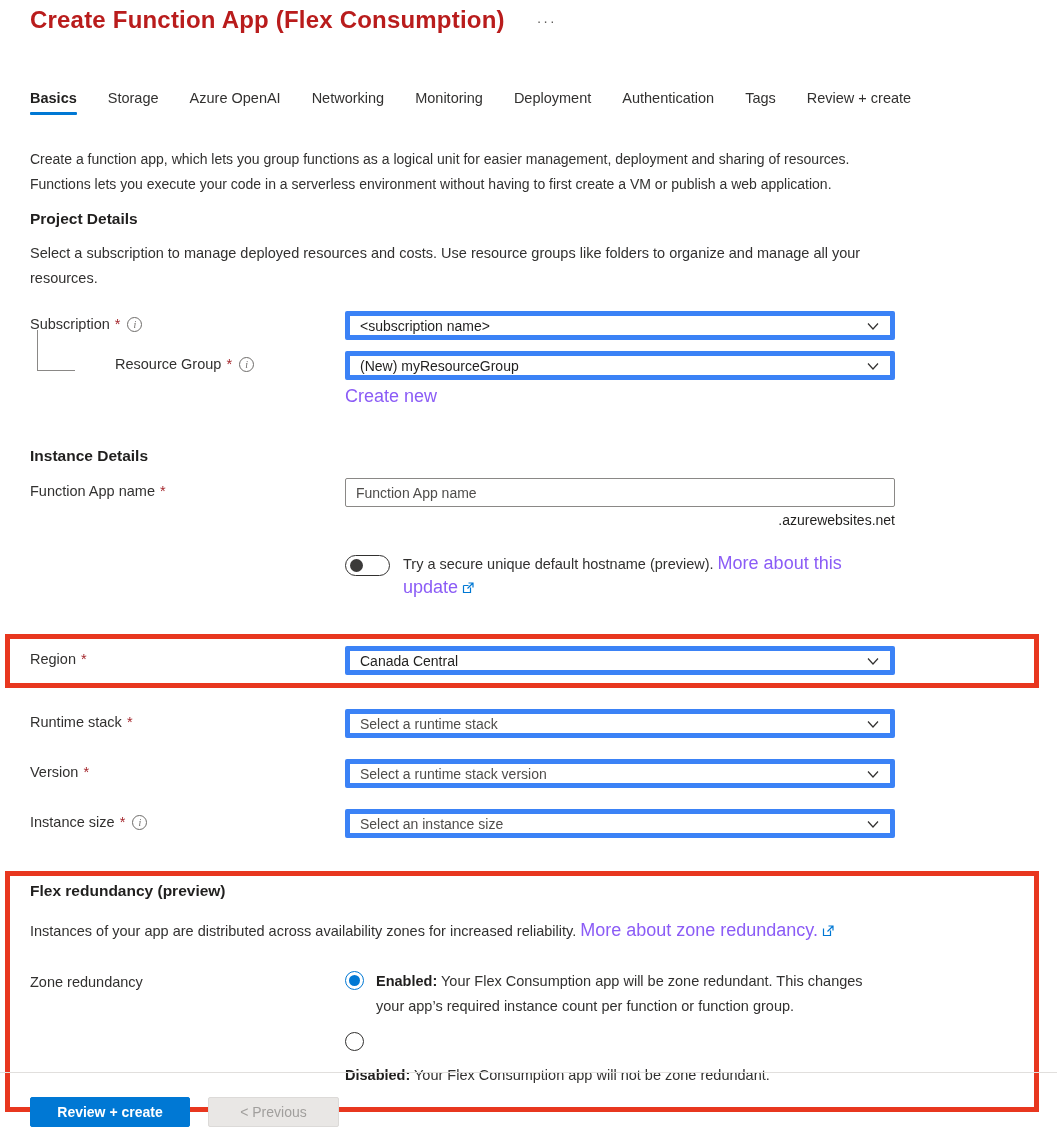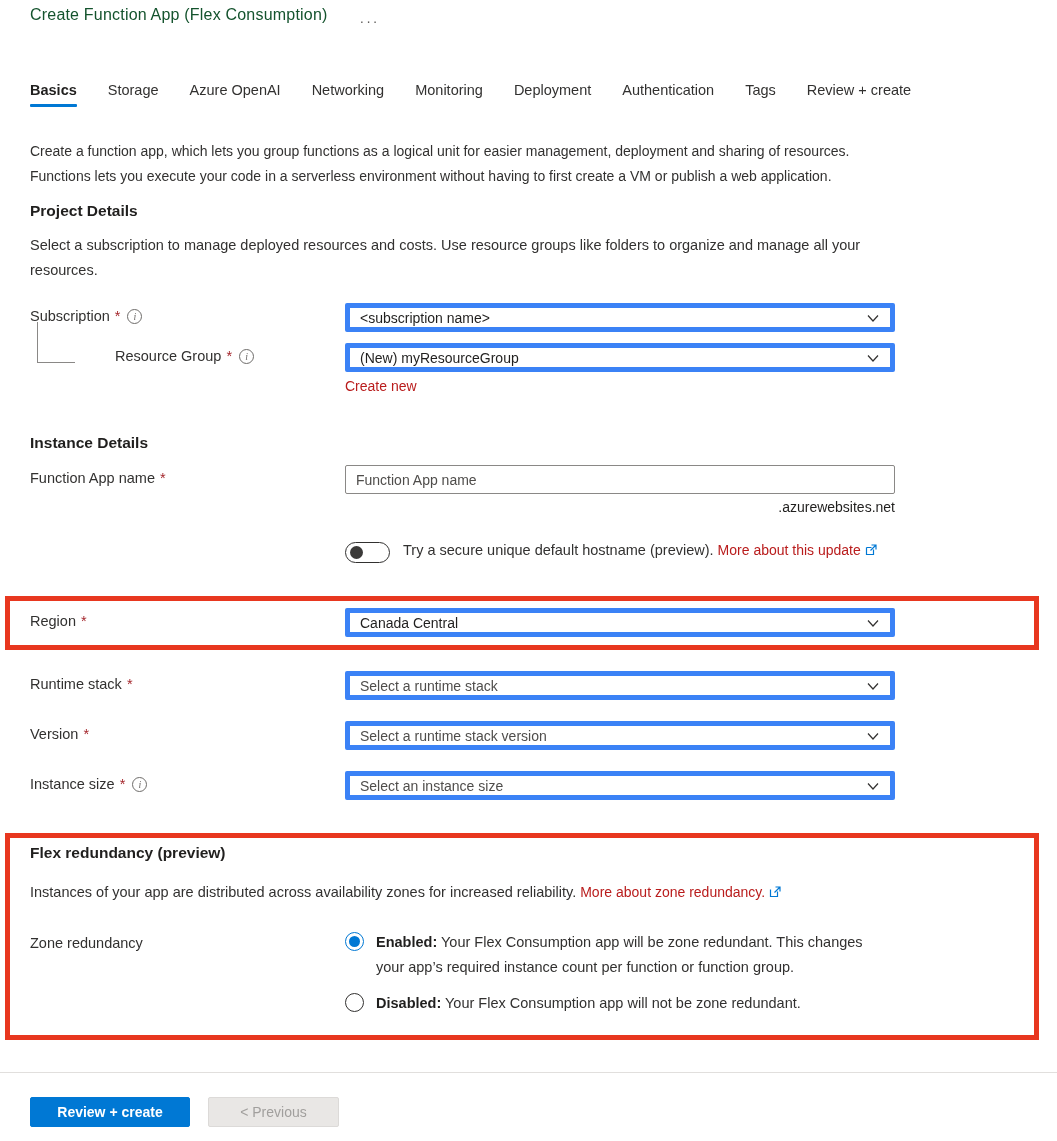--- a/index.html
+++ b/index.html
@@ -9,21 +9,21 @@
     font-family: "Liberation Sans", sans-serif;
     color: #323130;
     font-size: 14px;
     position: relative;
     overflow: hidden;
   }
   .container { padding: 0 30px; }
 
   
   .page-header { display: flex; align-items: flex-start; padding-top: 6px; }
-  .page-title { font-size: 16px; font-weight: 400; color: #14532d; letter-spacing: .2px; }
+  .page-title { font-size: 24px; font-weight: 700; color: #b91c1c; letter-spacing: .2px; }
   .ellipsis-btn {
     margin-left: 32px; margin-top: 10px; font-size: 14px; color: #605e5c;
     letter-spacing: 2px; cursor: pointer; line-height: 10px; background: none; border: none;
     font-family: "Liberation Sans", sans-serif;
   }
 
   
   .tabs { display: flex; gap: 31px; margin-top: 56px; align-items: flex-end; }
   .tab { font-size: 14.5px; color: #323130; padding-bottom: 9px; cursor: pointer; position: relative; white-space: nowrap; }
   .tab.active { font-weight: 700; color: #201f1e; }
@@ -68,21 +68,21 @@
 
   
   .rg-row { margin-top: 11px; position: relative; }
   .connector {
     position: absolute; left: 7px; top: -21px; width: 38px; height: 41px;
     border-left: 1px solid #8a8886; border-bottom: 1px solid #8a8886;
   }
   .rg-label { padding-left: 85px; }
 
   .create-new { margin-top: 6px; }
-  .link { color: #b91c1c; text-decoration: none; cursor: pointer; font-size: 14px; }
+  .link { color: #8b5cf6; text-decoration: none; cursor: pointer; font-size: 18px; }
 
   .instance-heading { margin-top: 40px; }
   .fan-row { margin-top: 13px; }
   .suffix-line { text-align: right; font-size: 14px; color: #201f1e; margin-top: 5px; }
 
   .toggle-row { margin-top: 24px; }
   .toggle-wrap { display: flex; gap: 13px; }
   .toggle {
     width: 45px; height: 21px; border: 1px solid #323130; border-radius: 11px;
     position: relative; flex: 0 0 45px; margin-top: 3px; cursor: pointer; background: #fff;
@@ -97,21 +97,21 @@
   .hl-region { position: relative; margin-top: 33px; padding: 12px 0 13px 0; }
   .hl-region .red-frame { position: absolute; left: -25px; right: -12px; top: 0; bottom: 0; border: 5px solid #e8371f; pointer-events: none; }
   .stack-row { margin-top: 21px; }
 
   .hl-zone { position: relative; margin-top: 33px; padding: 11px 0 24px 0; }
   .hl-zone .red-frame { position: absolute; left: -25px; right: -12px; top: 0; bottom: 0; border: 5px solid #e8371f; pointer-events: none; }
 
   .zone-desc { margin-top: 19px; font-size: 14.5px; line-height: 22px; }
   .zone-form { margin-top: 26px; }
   .radio-option { display: flex; gap: 12px; }
-  .radio-option + .radio-option { margin-top: 11px; }
+  .radio-option + .radio-option { margin-top: 11px; flex-direction: column; }
   .radio {
     width: 19px; height: 19px; border-radius: 50%; border: 1px solid #323130;
     flex: 0 0 19px; margin-top: 2px; position: relative; background: #fff; cursor: pointer;
   }
   .radio.checked { border: 1px solid #0078d4; }
   .radio.checked::after {
     content: ""; position: absolute; left: 3px; top: 3px; width: 11px; height: 11px;
     border-radius: 50%; background: #0078d4;
   }
   .radio-text { font-size: 14.5px; line-height: 25px; max-width: 505px; }

